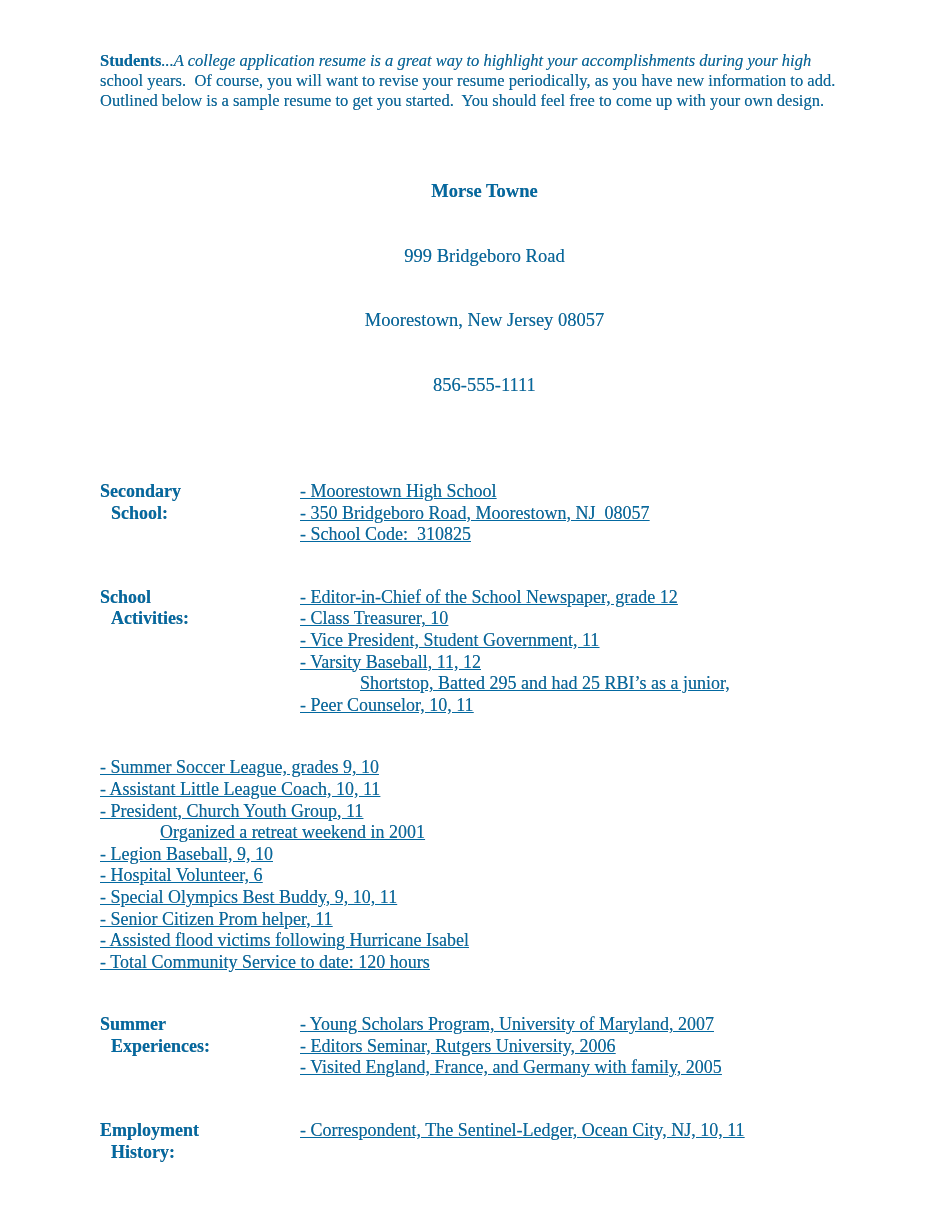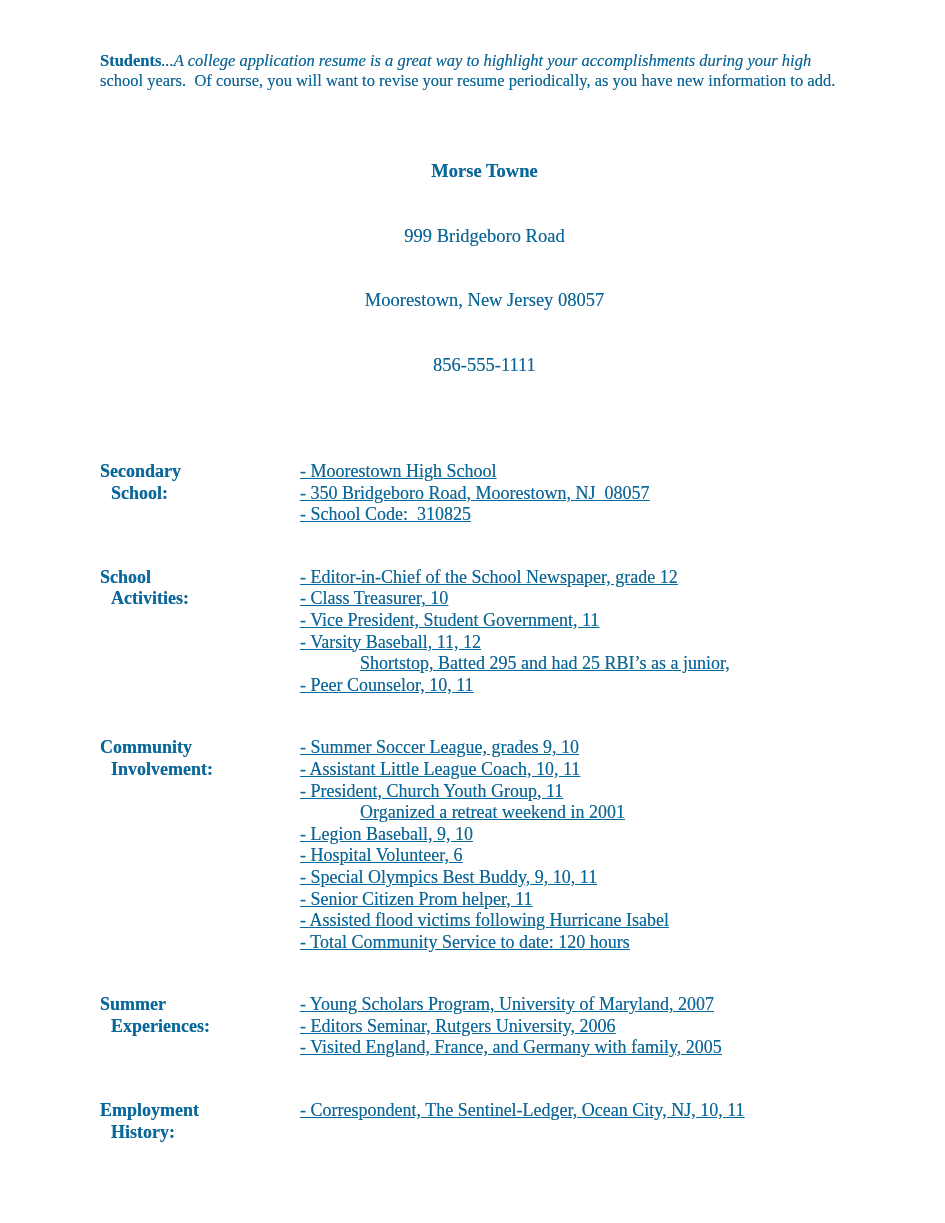--- a/index.html
+++ b/index.html
@@ -67,20 +67,21 @@
   }
 </style>
 </head>
 <body>
 
 <div class="page">
 
   <p class="intro">
     <span class="iline"><span class="lead">Students</span><span class="ital">...A college application resume is a great way to highlight your accomplishments during your high</span></span>
     <span class="iline">school years.  Of course, you will want to revise your resume periodically, as you have new information to add.</span>
+    <span class="iline">Outlined below is a sample resume to get you started.  You should feel free to come up with your own design.</span>
   </p>
 
   <div class="contact">
     <div class="name">Morse Towne</div>
     <div>999 Bridgeboro Road</div>
     <div>Moorestown, New Jersey 08057</div>
     <div>856-555-1111</div>
   </div>
 
   <div class="sections" id="sections">
@@ -97,21 +98,20 @@
         <div class="content">
           <div class="cline">- Editor-in-Chief of the School Newspaper, grade 12</div>
           <div class="cline">- Class Treasurer, 10</div>
           <div class="cline">- Vice President, Student Government, 11</div>
           <div class="cline">- Varsity Baseball, 11, 12</div>
           <div class="cline indent">Shortstop, Batted 295 and had 25 RBI’s as a junior,</div>
           <div class="cline">- Peer Counselor, 10, 11</div>
         </div>
       </div>
       <div class="section">
-        <div class="label"><div class="lab1">Community</div><div class="lab2">Involvement:</div></div>
         <div class="content">
           <div class="cline">- Summer Soccer League, grades 9, 10</div>
           <div class="cline">- Assistant Little League Coach, 10, 11</div>
           <div class="cline">- President, Church Youth Group, 11</div>
           <div class="cline indent">Organized a retreat weekend in 2001</div>
           <div class="cline">- Legion Baseball, 9, 10</div>
           <div class="cline">- Hospital Volunteer, 6</div>
           <div class="cline">- Special Olympics Best Buddy, 9, 10, 11</div>
           <div class="cline">- Senior Citizen Prom helper, 11</div>
           <div class="cline">- Assisted flood victims following Hurricane Isabel</div>

